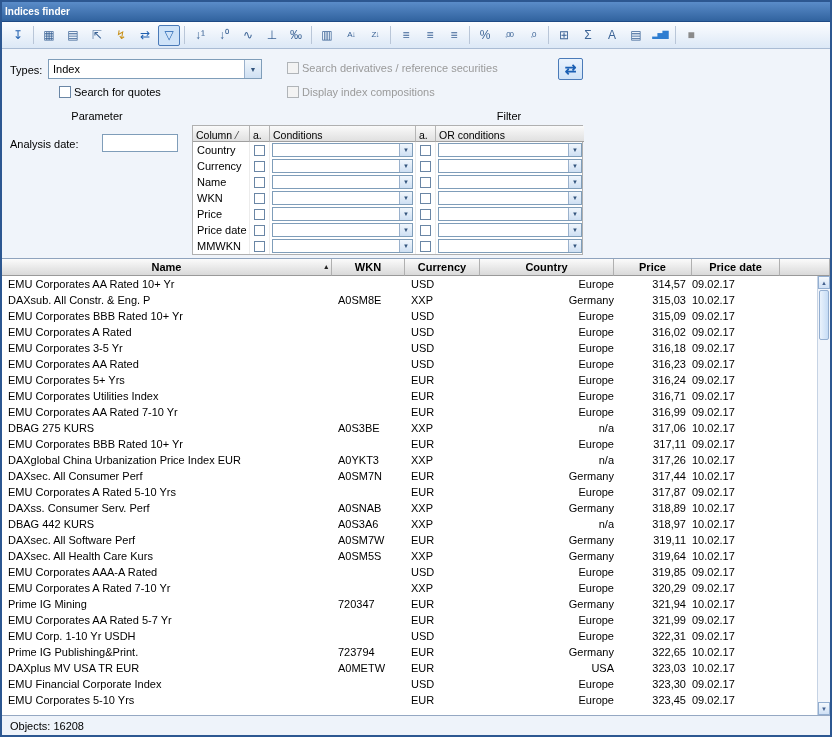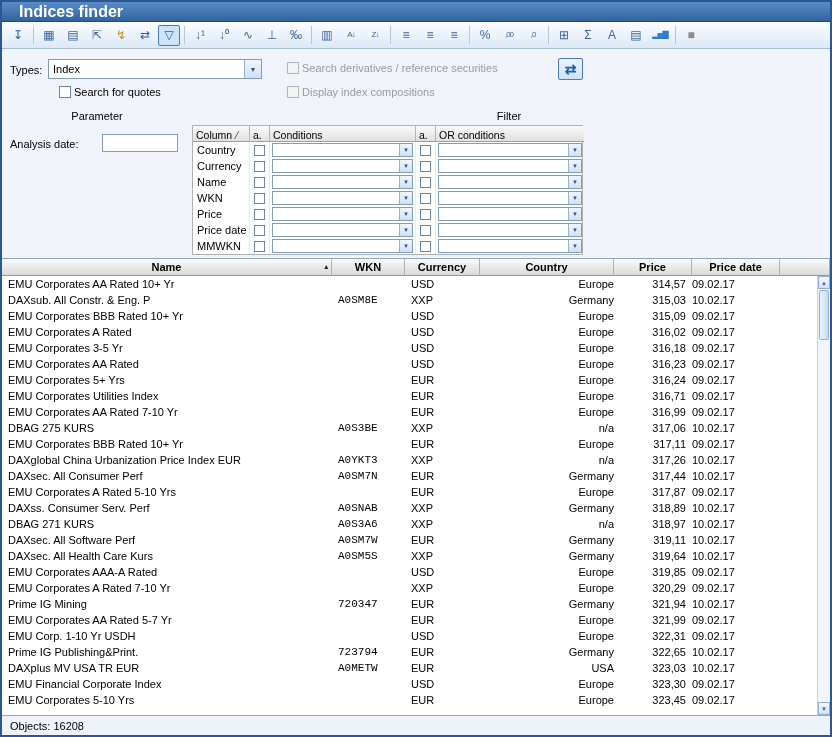--- a/index.html
+++ b/index.html
@@ -13,22 +13,22 @@
     font-size:11px; color:#000;
     background:#f0f4fa;
     position:relative; overflow:hidden;
   }
 
   
   .titlebar {
     flex:0 0 20px; height:20px;
     background:linear-gradient(180deg,#5a8cc9,#31639f);
     border-bottom:1px solid #1f4a85;
-    color:#fff; font-weight:bold; font-size:16px;
-    display:flex; align-items:center; padding:0 17px;
+    color:#fff; font-weight:bold; font-size:10px;
+    display:flex; align-items:center; padding:0 3px;
   }
 
   
   .toolbar {
     flex:0 0 27px;
     background:linear-gradient(180deg,#fcfdff,#dce8f6);
     border-bottom:1px solid #aabcd4;
     display:flex; align-items:center; padding:0 4px;
   }
   .tb-btn {
@@ -121,21 +121,21 @@
     background:linear-gradient(180deg,#fbfbfb,#d9d9d9);
     border-right:1px solid #b0b0b0; border-bottom:1px solid #999;
     display:flex; align-items:center; justify-content:center;
     font-weight:bold; position:relative; white-space:nowrap; overflow:hidden;
   }
   .r-h .sort-mark { position:absolute; right:3px; top:4px; font-size:7px; color:#222; }
   .r-body { flex:1 1 auto; overflow:hidden; margin-right:13px;border-radius:11px; }
   .r-row { height:16px; align-items:center; }
   .r-cell { white-space:nowrap; overflow:hidden; }
   .c-name  { padding-left:6px; }
-  .c-wkn   { padding-left:6px;font-family:Liberation Mono, monospace; }
+  .c-wkn   { padding-left:6px; }
   .c-cur   { padding-left:6px; }
   .c-ctry  { padding-left:6px;text-align:right; }
   .c-price { text-align:right; padding-right:6px; }
   .c-date  { padding-right:4px; }
 
   
   .scrollbar {
     position:absolute; right:0; top:17px; bottom:0; width:13px;
     background:#f1f5fb; border-left:1px solid #c6d3e4;
     display:flex; flex-direction:column;
@@ -546,21 +546,21 @@
         <div class="r-row">
     <div class="r-cell c-name">DAXss. Consumer Serv. Perf</div>
     <div class="r-cell c-wkn">A0SNAB</div>
     <div class="r-cell c-cur">XXP</div>
     <div class="r-cell c-ctry">Germany</div>
     <div class="r-cell c-price">318,89</div>
     <div class="r-cell c-date">10.02.17</div>
     <div class="r-cell c-fill"></div>
   </div>
         <div class="r-row">
-    <div class="r-cell c-name">DBAG 271 KURS</div>
+    <div class="r-cell c-name">DBAG 442 KURS</div>
     <div class="r-cell c-wkn">A0S3A6</div>
     <div class="r-cell c-cur">XXP</div>
     <div class="r-cell c-ctry">n/a</div>
     <div class="r-cell c-price">318,97</div>
     <div class="r-cell c-date">10.02.17</div>
     <div class="r-cell c-fill"></div>
   </div>
         <div class="r-row">
     <div class="r-cell c-name">DAXsec. All Software Perf</div>
     <div class="r-cell c-wkn">A0SM7W</div>

